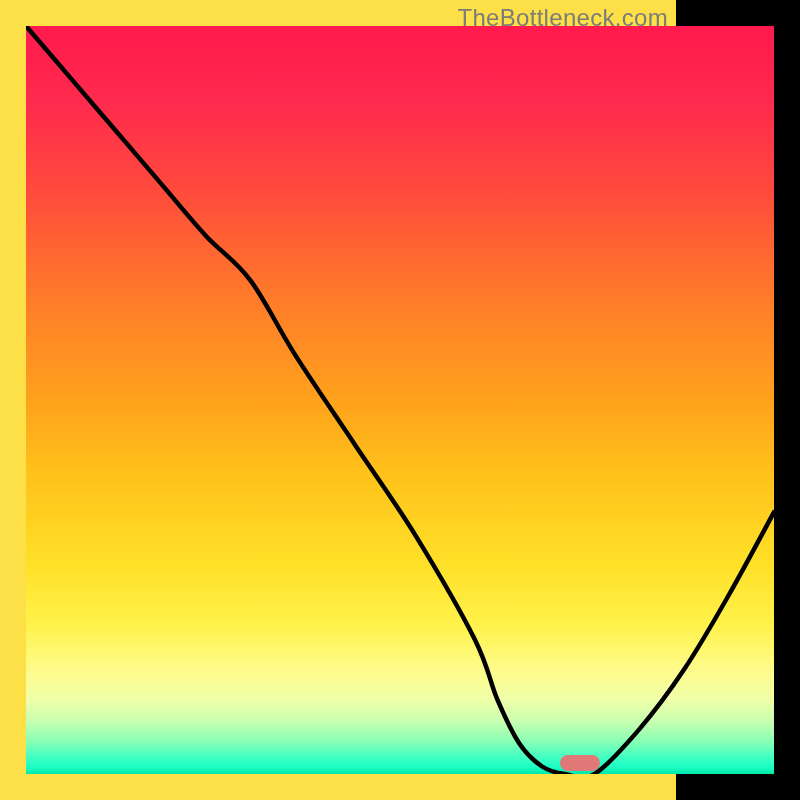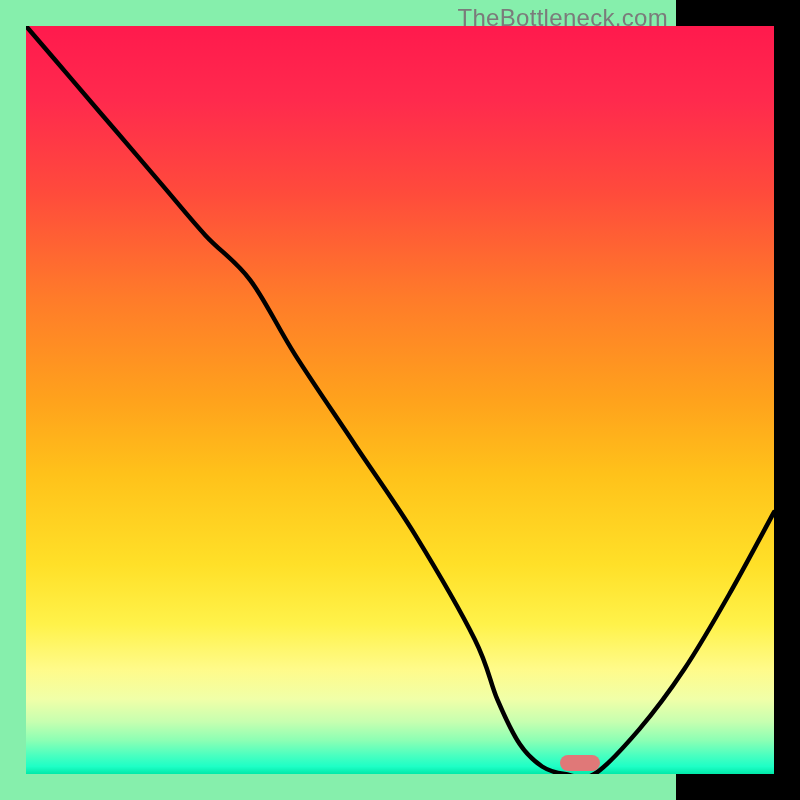--- a/index.html
+++ b/index.html
@@ -9,21 +9,21 @@
     height: 800px;
     background: #000;
     overflow: hidden;
   }
   .frame {
     position: absolute;
     left: 0;
     top: 0;
     width: 676px;
     height: 800px;
-    background: #86efac;
+    background: #fde047;
   }
   .plot {
     position: absolute;
     left: 26px;
     top: 26px;
     width: 748px;
     height: 748px;
     background: linear-gradient(to bottom,
       #ff1a4d 0%,
       #ff2a4d 10%,

